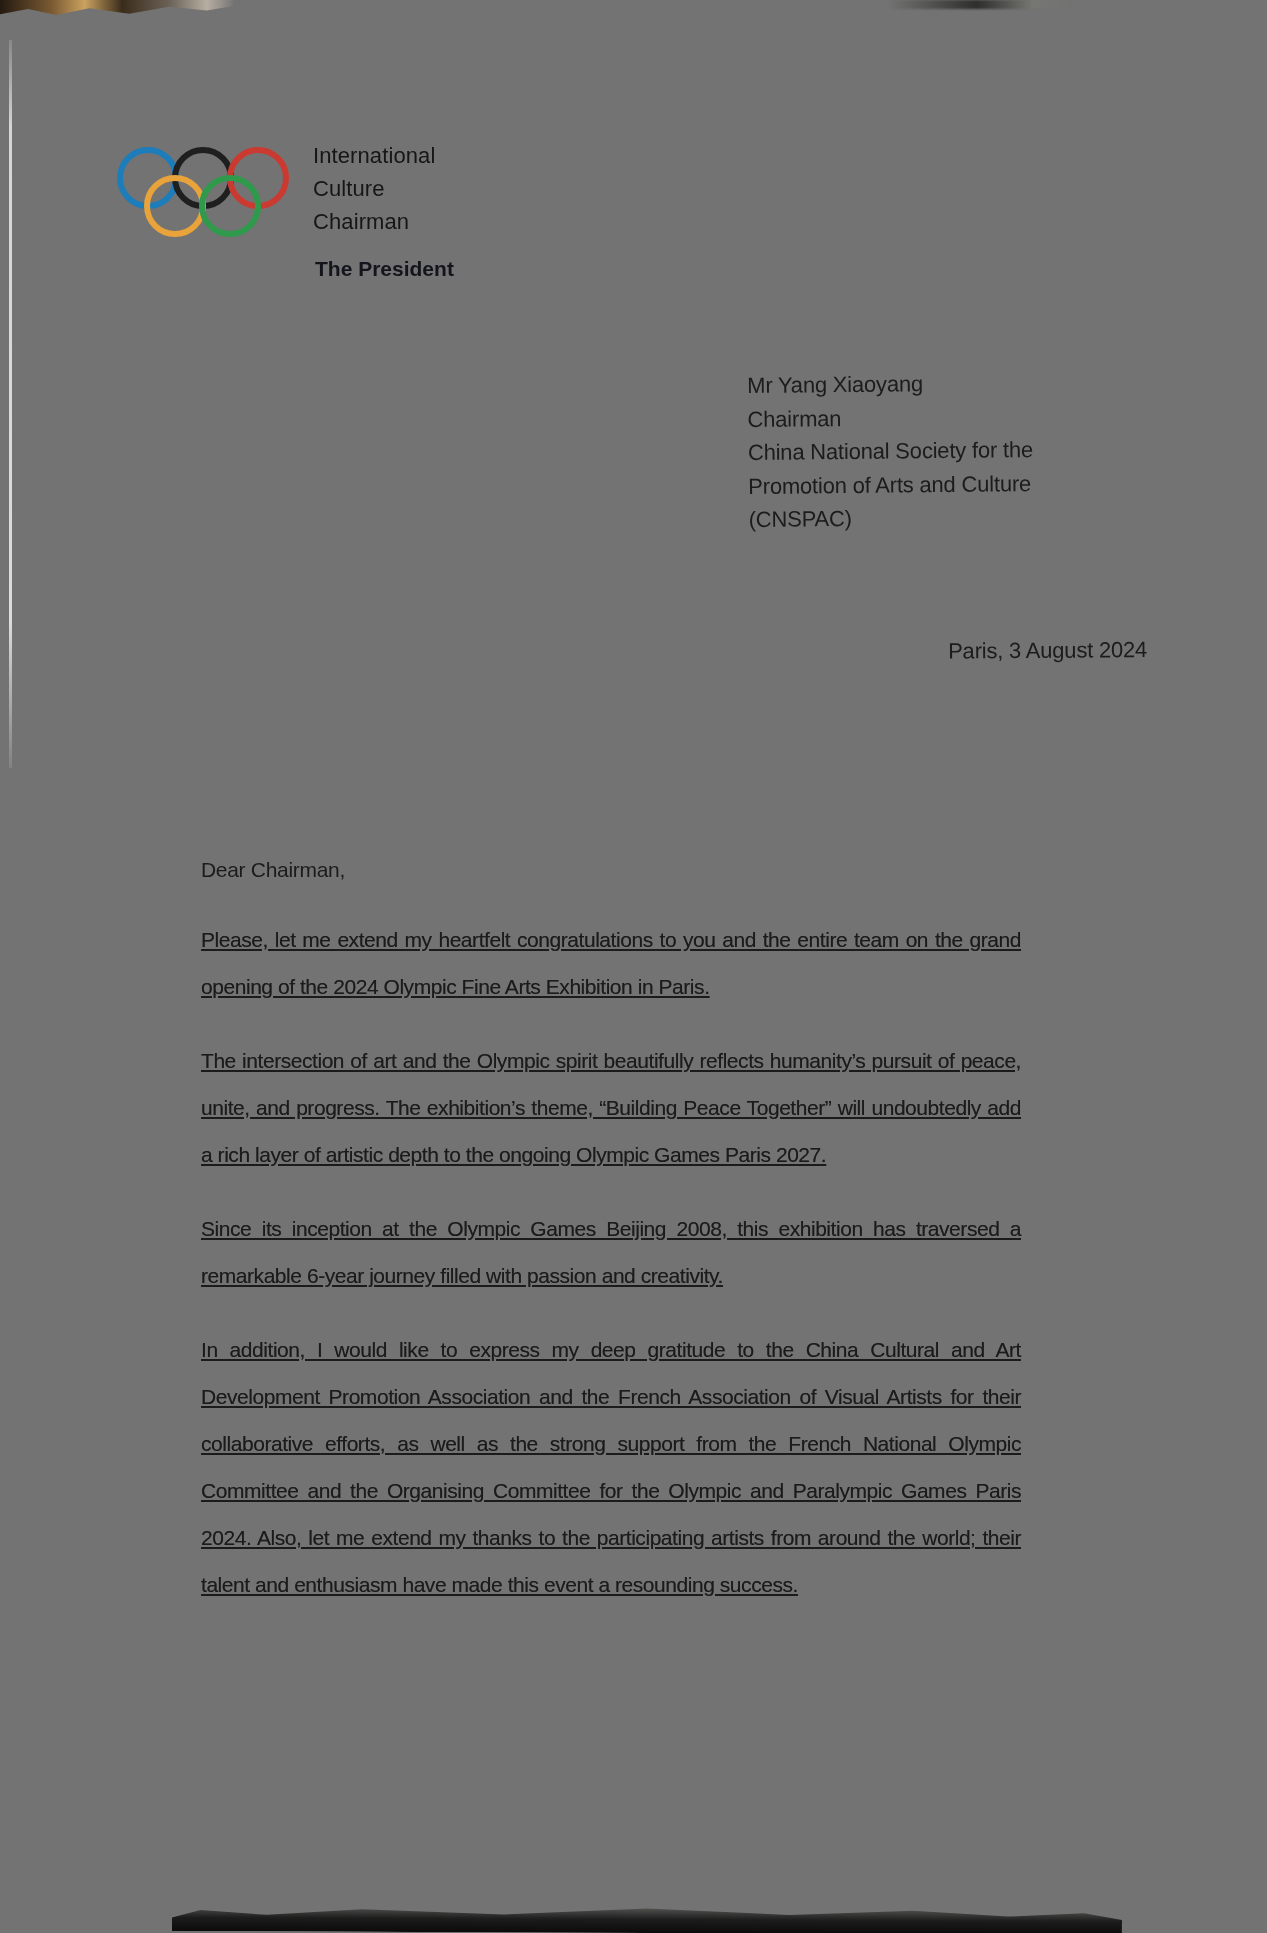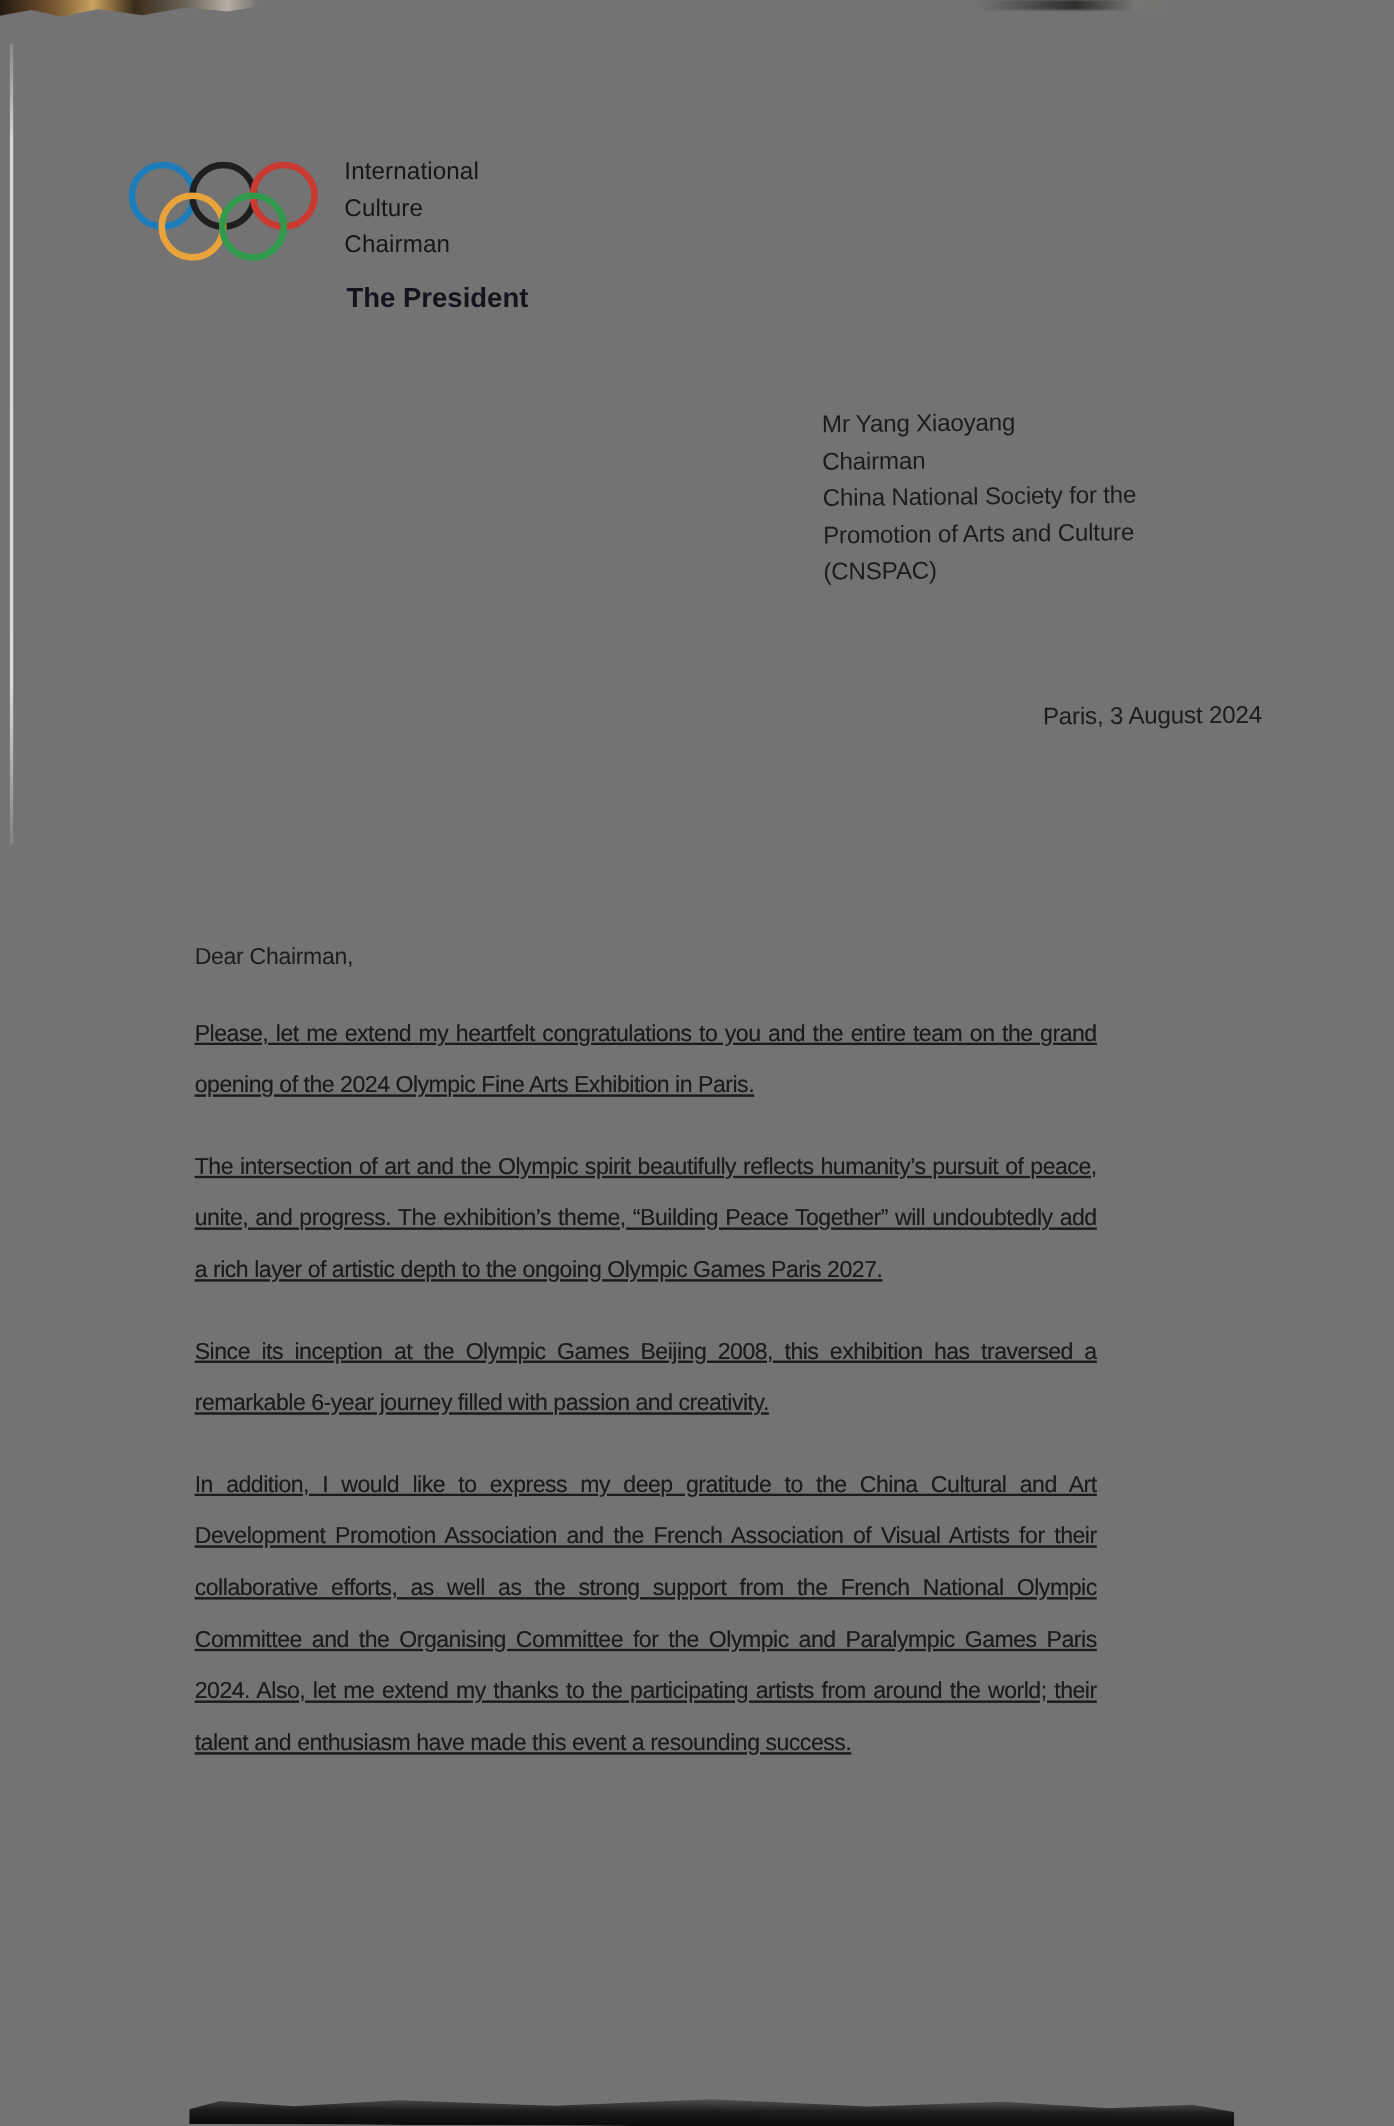--- a/index.html
+++ b/index.html
@@ -52,37 +52,37 @@
   .ring.r3 { left:110px; top:0; }
   .ring.r4 { left:27px;  top:28px; }
   .ring.r5 { left:82px;  top:28px; }
 
   .org-block {
     position:absolute; left:313px; top:139px;
     font-size:22px; line-height:33px; letter-spacing:0.1px; color:#161616;
   }
   .sender-title {
     position:absolute; left:315px; top:257px;
-    font-size:25px; font-weight:bold; color:#14141c;text-align:right;
+    font-size:21px; font-weight:bold; color:#14141c;text-align:right;
   }
 
   
   .recipient {
     position:absolute; left:747px; top:369px;
     font-size:22px; line-height:33.5px; letter-spacing:-0.2px;
     transform:rotate(-0.6deg); transform-origin:left top;
   }
   .dateline {
     position:absolute; left:747px; top:637px; width:400px;
     text-align:right; font-size:22px; letter-spacing:-0.2px;
     transform:rotate(-0.45deg); transform-origin:right top;
   }
 
   
-  .body-block { position:absolute; left:177px; top:846px; width:820px; }
+  .body-block { position:absolute; left:201px; top:846px; width:820px; }
   .salutation {
     margin:0 0 23px 0; font-size:21px; line-height:47px; letter-spacing:-0.3px;
   }
   .para {
     margin:0 0 27px 0;
     font-size:21px; line-height:47px;
     letter-spacing:-0.45px;
     text-align:justify;
     color:#1b1b1b;
     text-shadow:0 0 0.4px rgba(20,20,20,0.5);

